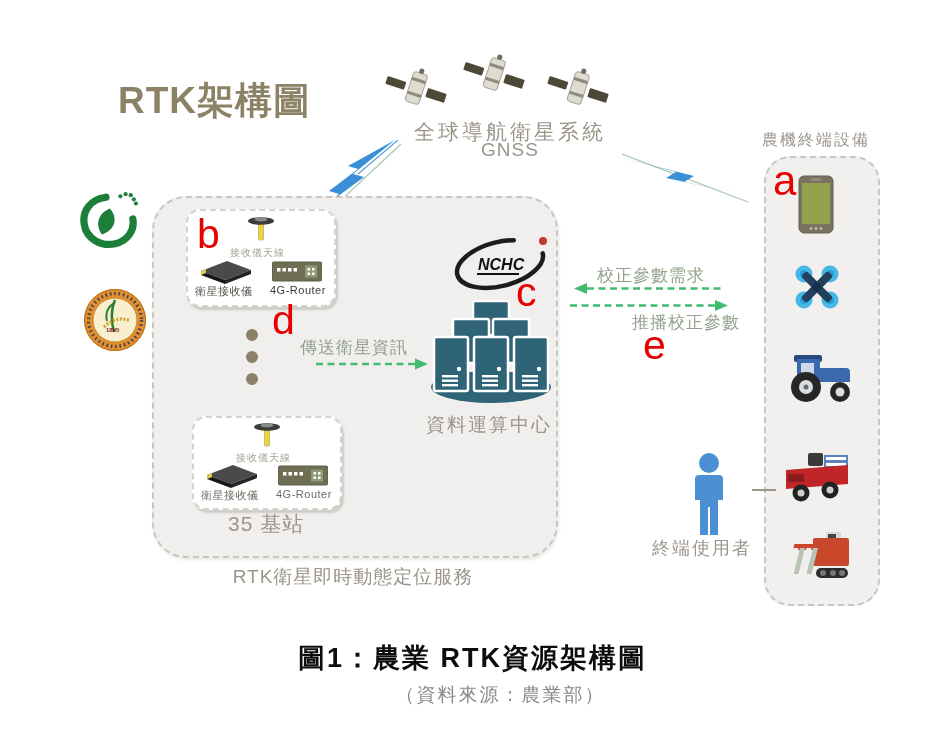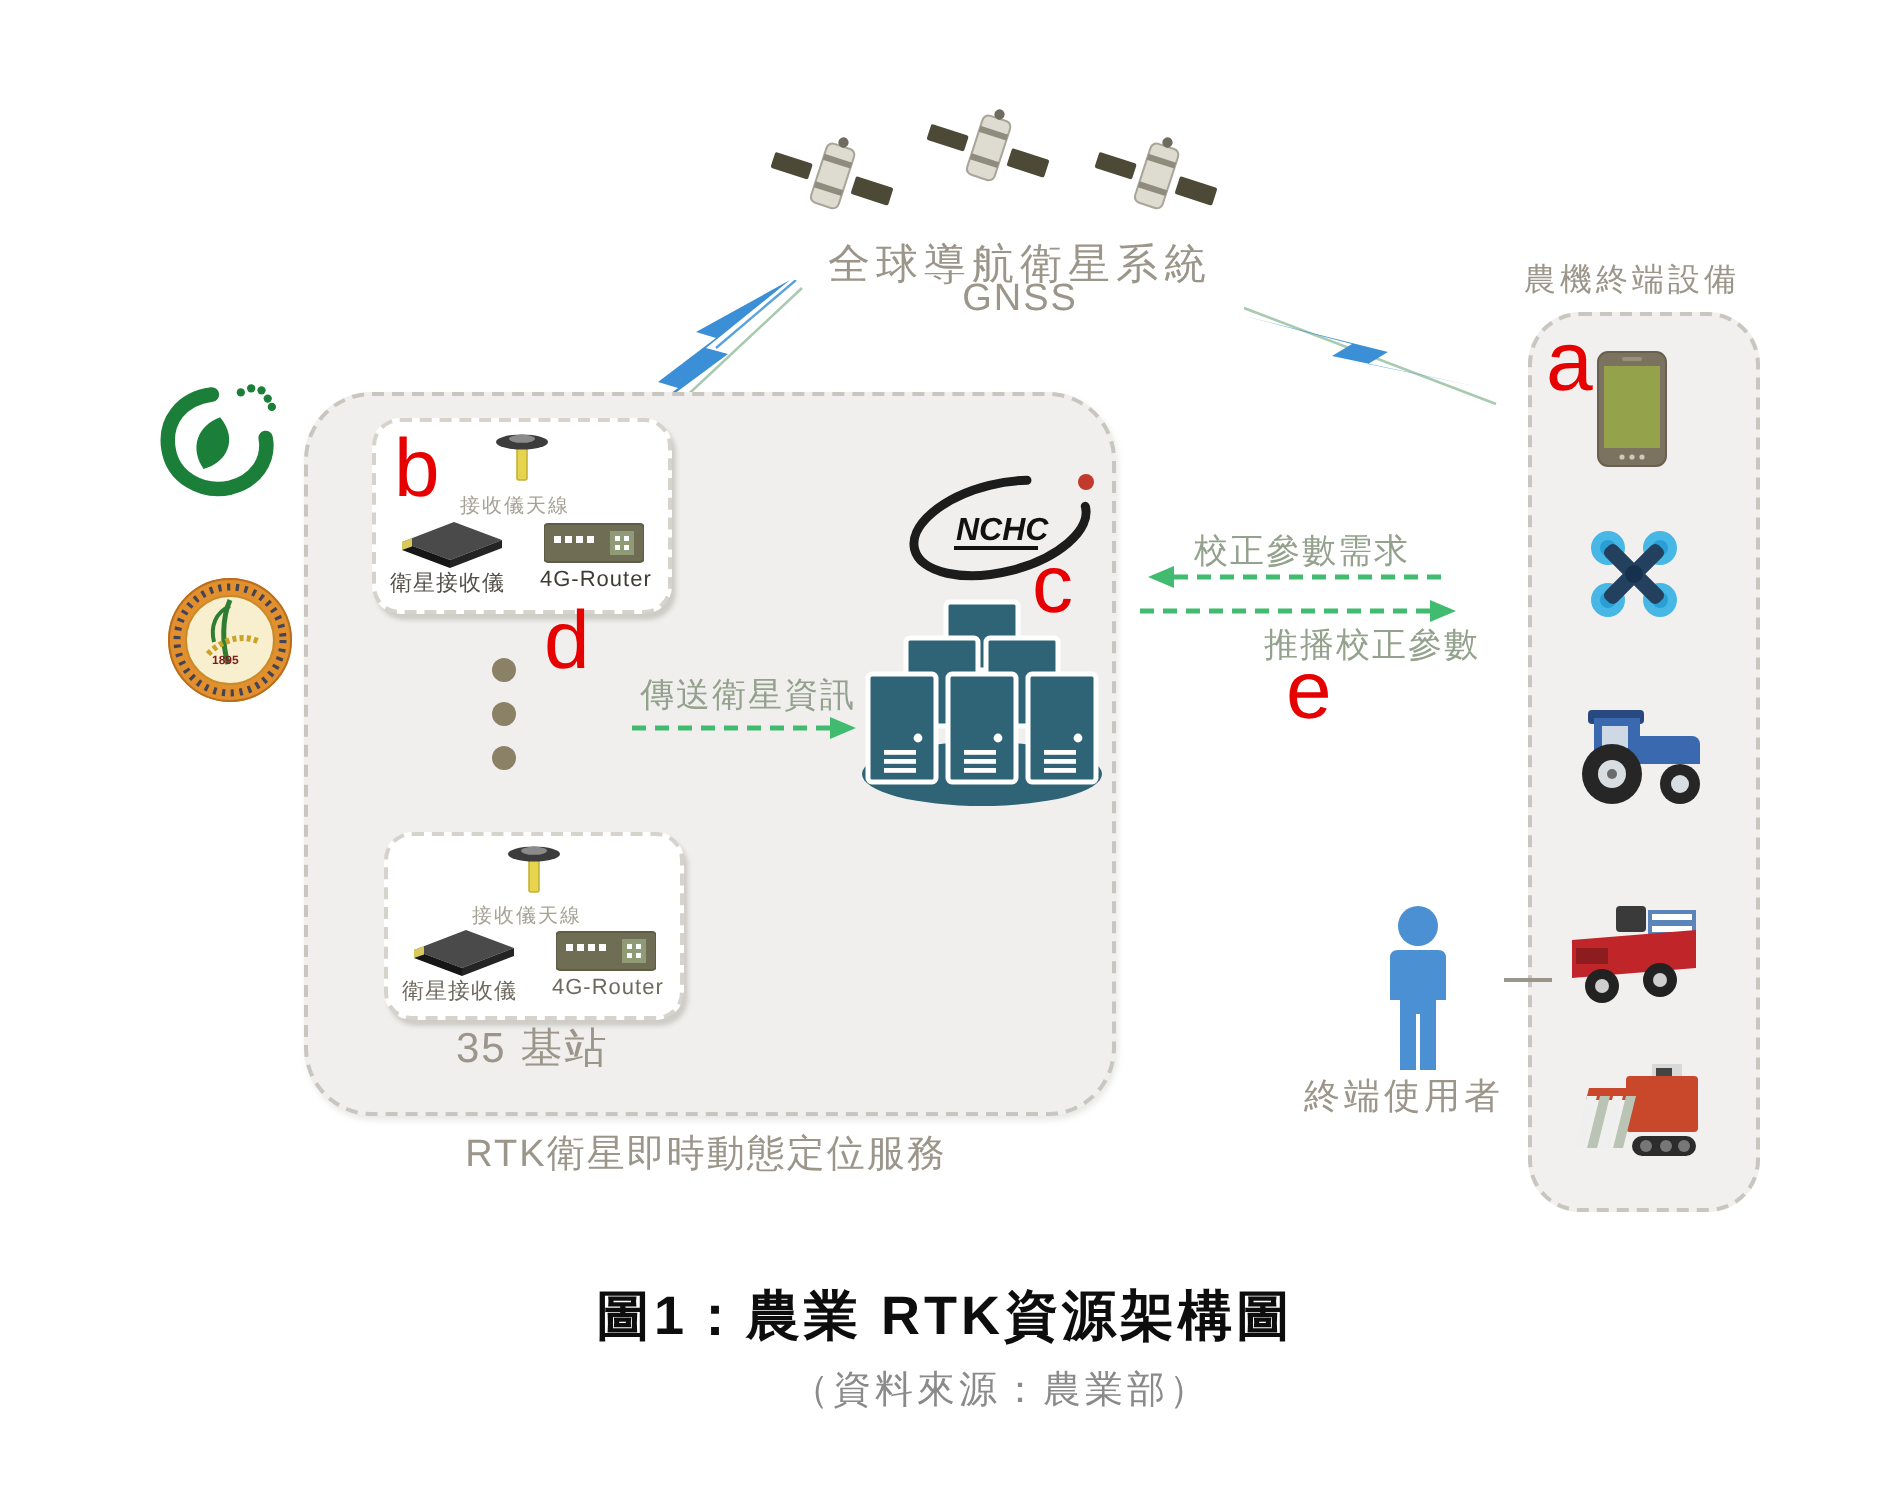--- a/index.html
+++ b/index.html
@@ -19,20 +19,21 @@
   .dot{width:12px;height:12px;border-radius:50%;background:#8a8166;}
   .caption-title{font-size:27px;font-weight:700;color:#0d0d0d;letter-spacing:2px;text-align:center;width:945px;}
   .caption-src{font-size:19px;color:#8a8a8a;letter-spacing:2px;text-align:center;width:945px;}
   .center-txt{text-align:center;}
 </style>
 </head>
 <body>
 
 <div id="canvas">
 
+  <div class="abs diagram-title" style="left:118px;top:76px;">RTK架構圖</div>
 
   <div class="abs" style="left:385px;top:50px;width:240px;height:70px;">
     <svg class="abs" style="left:0px;top:14px;" width="62" height="54" viewBox="0 0 60 52">
       <rect x="1" y="14" width="19" height="8" rx="1" fill="#4c4937" transform="rotate(18 10 18)"></rect>
       <rect x="40" y="26" width="19" height="9" rx="1" fill="#4c4937" transform="rotate(18 50 30)"></rect>
       <g transform="rotate(18 30 24)">
         <rect x="23" y="8" width="14" height="30" rx="3" fill="#dedbd1" stroke="#a9a598" stroke-width="1"></rect>
         <rect x="23" y="14" width="14" height="3" fill="#8f8b7d"></rect>
           <rect x="23" y="28" width="14" height="3" fill="#8f8b7d"></rect>
         <circle cx="30" cy="6" r="2.5" fill="#6f6b5e"></circle>
@@ -122,21 +123,21 @@
         <rect x="40" y="11.5" width="2.5" height="2.5" fill="#fff"></rect>
     </svg>
     <div class="abs equip-label" style="left:82px;top:73px;color:#3f3c36;">4G-Router</div>
   </div>
 
   <div class="abs red-letter" style="left:272px;top:300px;">d</div>
   <div class="abs dot" style="left:246px;top:329px;"></div>
   <div class="abs dot" style="left:246px;top:351px;"></div>
   <div class="abs dot" style="left:246px;top:373px;"></div>
 
-  <div class="abs flow-label" style="left:320px;top:336px;">傳送衛星資訊</div>
+  <div class="abs flow-label" style="left:300px;top:336px;">傳送衛星資訊</div>
   <svg class="abs" style="left:316px;top:357px;" width="112" height="14" viewBox="0 0 112 14">
     <line x1="0" y1="7" x2="99" y2="7" stroke="#41bb70" stroke-width="2.6" stroke-dasharray="7 4.5"></line>
     <polygon points="99,1.5 112,7 99,12.5" fill="#41bb70"></polygon>
   </svg>
 
   <svg class="abs" style="left:449px;top:230px;" width="102" height="66" viewBox="0 0 102 66">
     <g transform="rotate(-14 51 34)">
       <ellipse cx="51" cy="34" rx="44" ry="22" fill="none" stroke="#1c1c1c" stroke-width="4.5" pathLength="100" stroke-dasharray="84 16" stroke-linecap="round"></ellipse>
     </g>
     <circle cx="94" cy="11" r="4" fill="#c23a2b"></circle>
@@ -164,20 +165,21 @@
         <rect x="54" y="87" width="16" height="2.4" fill="#fff"></rect>
     </g>
     <g>
       <rect x="86" y="40" width="34" height="54" rx="2" fill="#2f6477" stroke="#fff" stroke-width="2.5"></rect>
       <circle cx="111" cy="72" r="2.2" fill="#fff"></circle>
       <rect x="94" y="78" width="16" height="2.4" fill="#fff"></rect>
         <rect x="94" y="82.5" width="16" height="2.4" fill="#fff"></rect>
         <rect x="94" y="87" width="16" height="2.4" fill="#fff"></rect>
     </g>
   </svg>
+  <div class="abs gray-label center-txt" style="left:424px;top:412px;width:130px;font-size:19px;letter-spacing:2px;">資料運算中心</div>
 
   <div class="abs station" style="left:192px;top:416px;width:146px;height:90px;">
     <svg class="abs" style="left:56px;top:2px;" width="34" height="30" viewBox="0 0 34 30">
       <rect x="14.5" y="8" width="5" height="18" rx="1" fill="#e6d44e" stroke="#c4b233" stroke-width="0.8"></rect>
       <ellipse cx="17" cy="7" rx="13" ry="3.8" fill="#3c3c3c"></ellipse>
       <ellipse cx="17" cy="5.4" rx="6.5" ry="2" fill="#8a8a8a"></ellipse>
     </svg>
     <div class="abs tiny-label" style="left:42px;top:33px;">接收儀天線</div>
     <svg class="abs" style="left:9px;top:44px;" width="58" height="26" viewBox="0 0 58 26">
       <polygon points="4,13 30,3 54,12 28,22" fill="#4a4a4a"></polygon>

